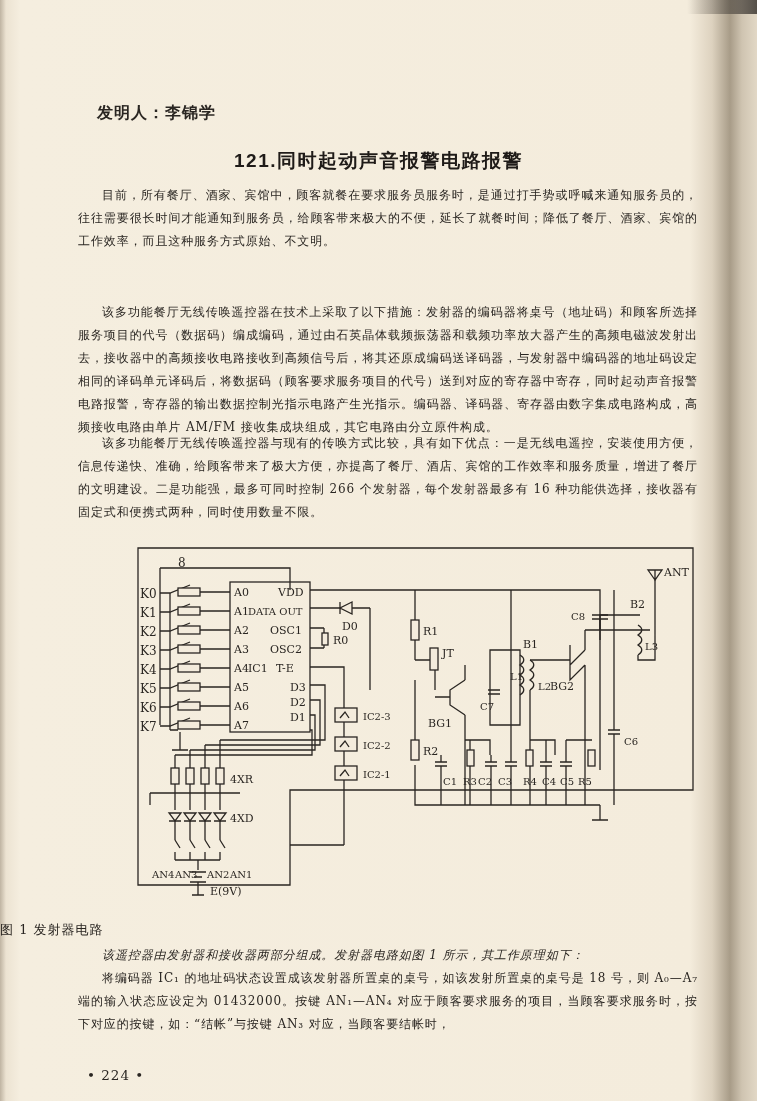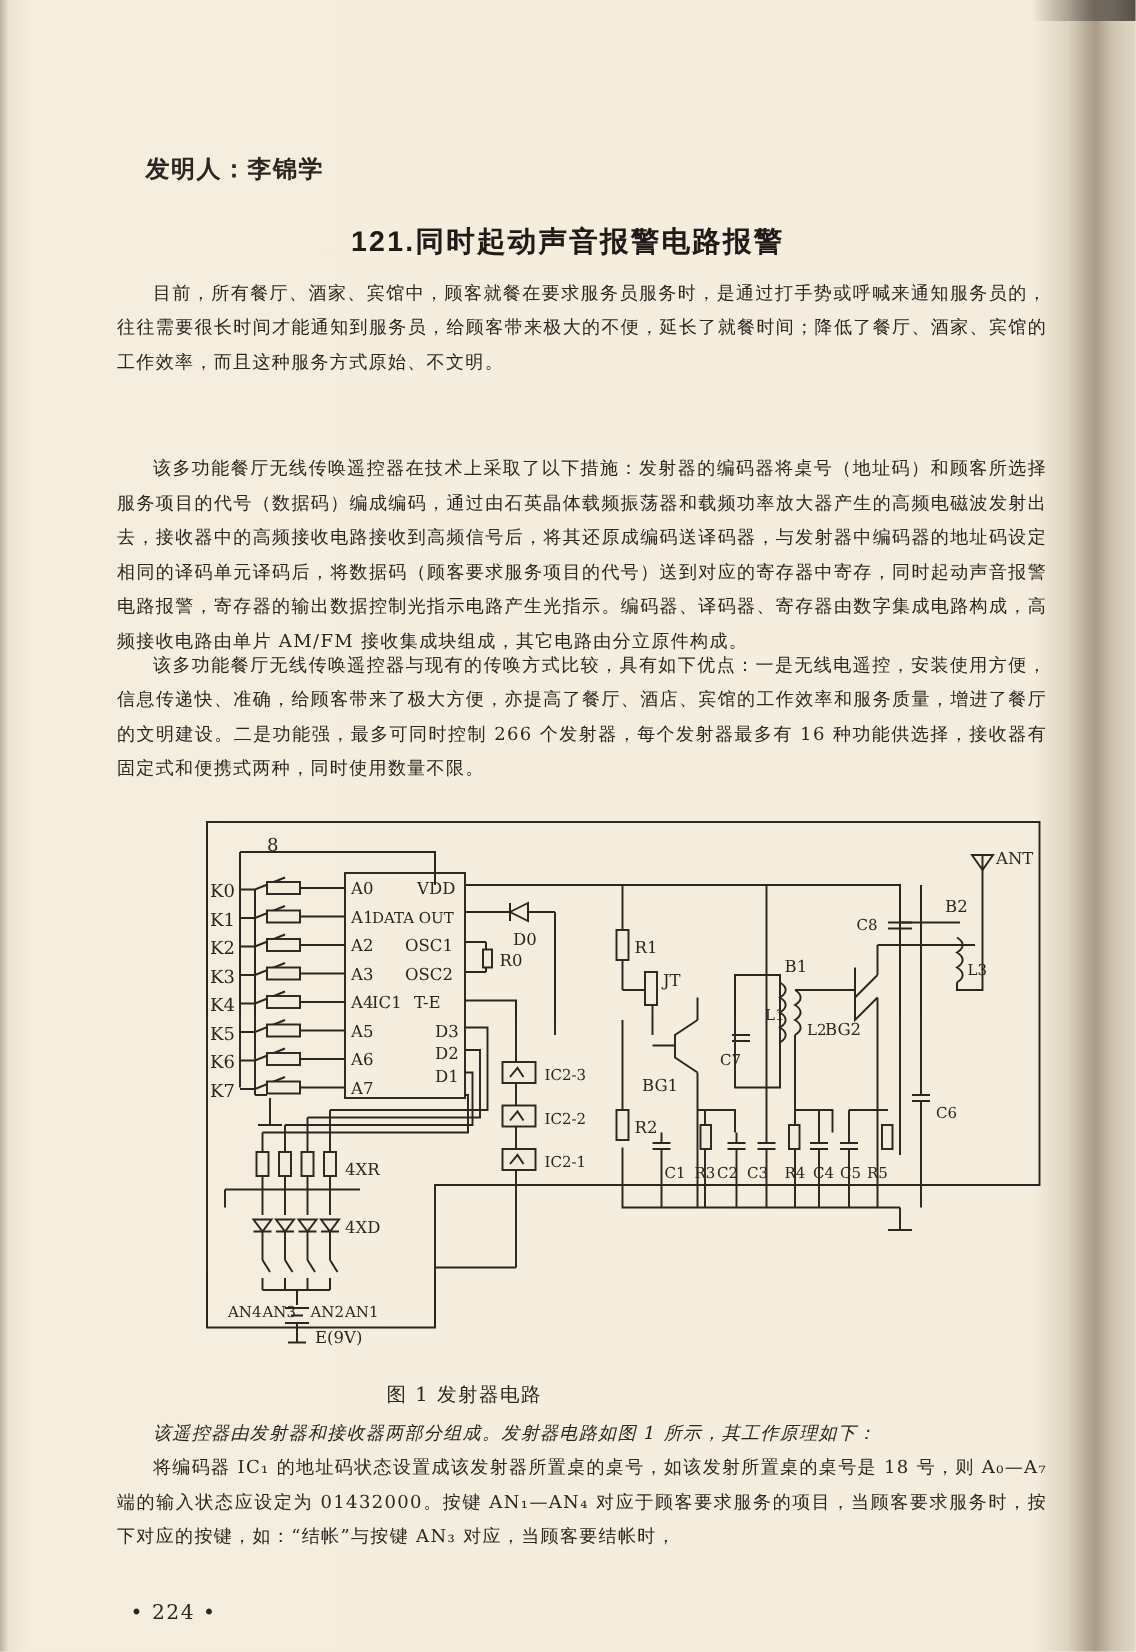--- a/index.html
+++ b/index.html
@@ -12,21 +12,21 @@
   .title{position:absolute;left:0;width:757px;top:148px;text-align:center;font-size:19px;font-weight:bold;
          font-family:"DejaVu Sans","Liberation Sans",sans-serif;letter-spacing:1.5px;color:#1f1b18;}
   .title .num{font-family:Liberation Sans, sans-serif;}
   .para{position:absolute;left:78px;width:620px;font-size:12px;line-height:23px;letter-spacing:0.9px;
         text-align:justify;text-indent:2em;}
   .p1{top:184px;}
   .p2{top:265px;margin-top:36px;}
   .p3{top:432px;}
   .p4{top:944px;font-style:italic;}
   .p5{top:967px;}
-  .caption{position:absolute;left:0;width:619px;top:921px;text-align:center;font-size:13px;letter-spacing:1px;}
+  .caption{position:absolute;left:0;width:619px;top:921px;font-size:13px;letter-spacing:1px;}
   .pagenum{position:absolute;left:87px;top:1043px;font-size:13.5px;letter-spacing:1px;margin-top:24px;}
   svg{position:absolute;left:130px;top:540px;}
   svg text{font-family:"DejaVu Serif","Liberation Serif",serif;fill:#2a2622;}
 </style>
 </head>
 <body>
 
 <div class="page">
   <div class="topshade"></div>
 

